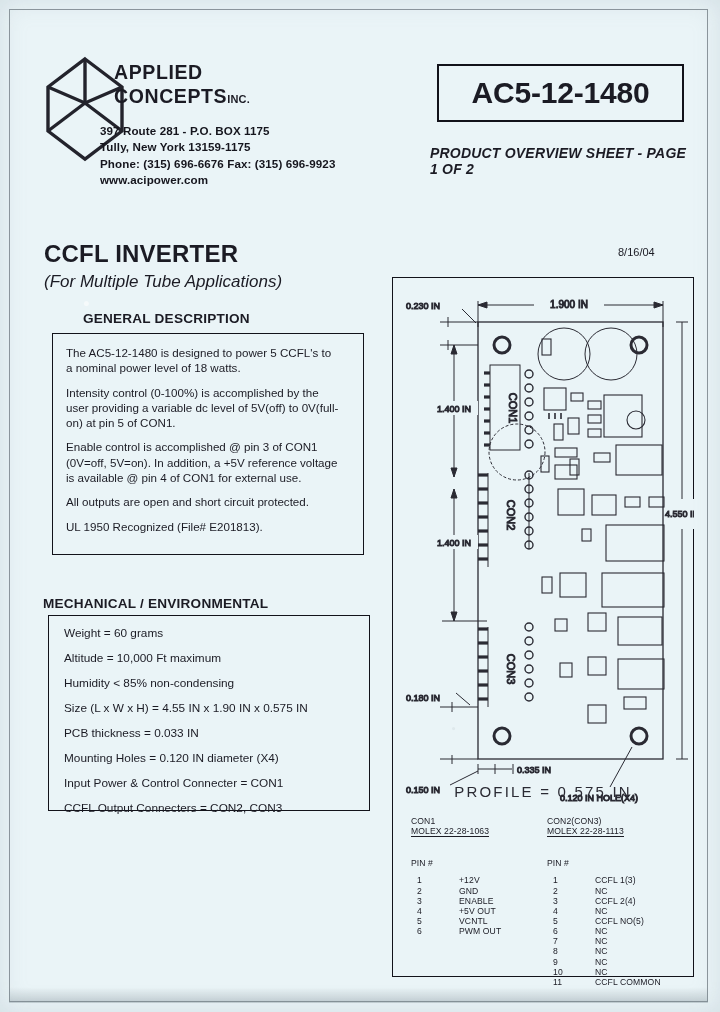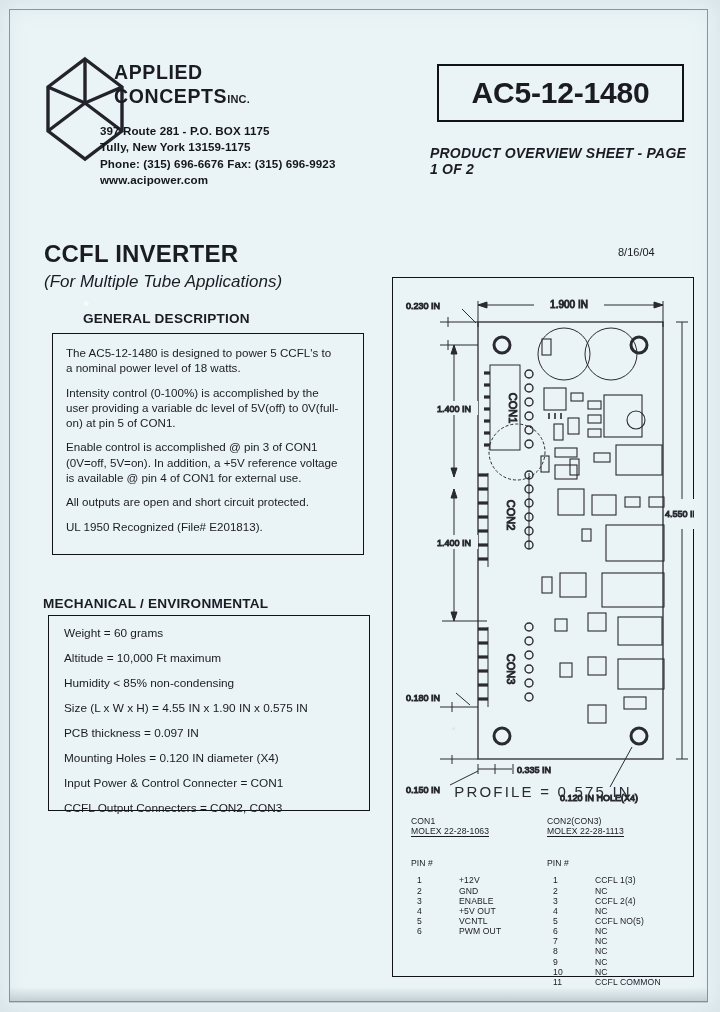--- a/index.html
+++ b/index.html
@@ -263,21 +263,21 @@
     <p class="para">All outputs are open and short circuit protected.</p>
     <p class="para">UL 1950 Recognized (File# E201813).</p>
   </div>
 
   <div class="section-head sh-mech">MECHANICAL / ENVIRONMENTAL</div>
   <div class="panel panel-mech">
     <p class="mech-item">Weight = 60 grams</p>
     <p class="mech-item">Altitude = 10,000 Ft maximum</p>
     <p class="mech-item">Humidity &lt; 85% non-condensing</p>
     <p class="mech-item">Size (L x W x H) = 4.55 IN x 1.90 IN x 0.575 IN</p>
-    <p class="mech-item">PCB thickness = 0.097 IN</p>
+    <p class="mech-item">PCB thickness = 0.033 IN</p>
     <p class="mech-item">Mounting Holes = 0.120 IN diameter (X4)</p>
     <p class="mech-item">Input Power &amp; Control Connecter = CON1</p>
     <p class="mech-item">CCFL Output Connecters = CON2, CON3</p>
   </div>
 
   <div class="drawing-box"></div>
   <svg class="dwg-svg" viewBox="0 0 302 700">
     <g stroke="#2a2a33" fill="none" stroke-width="1">
 
       <rect x="86" y="45" width="185" height="437" stroke-width="1.3"></rect>

